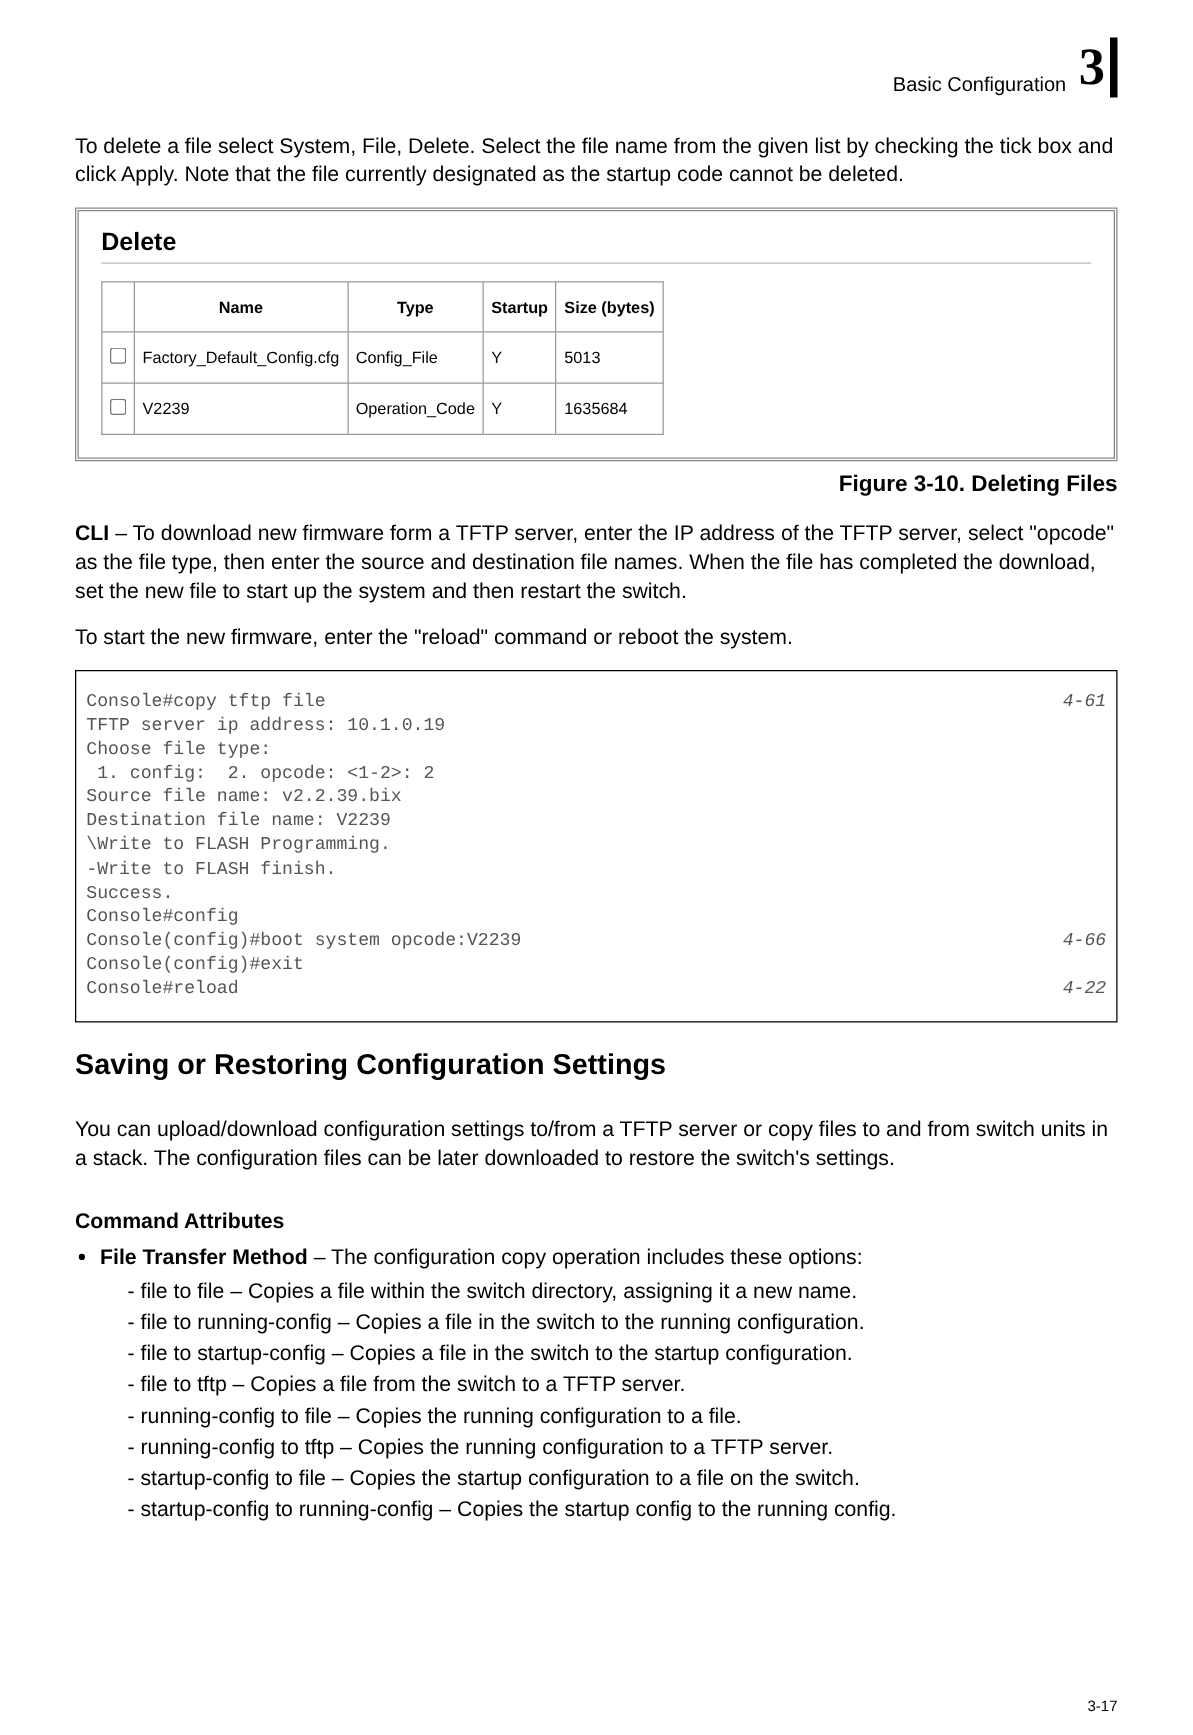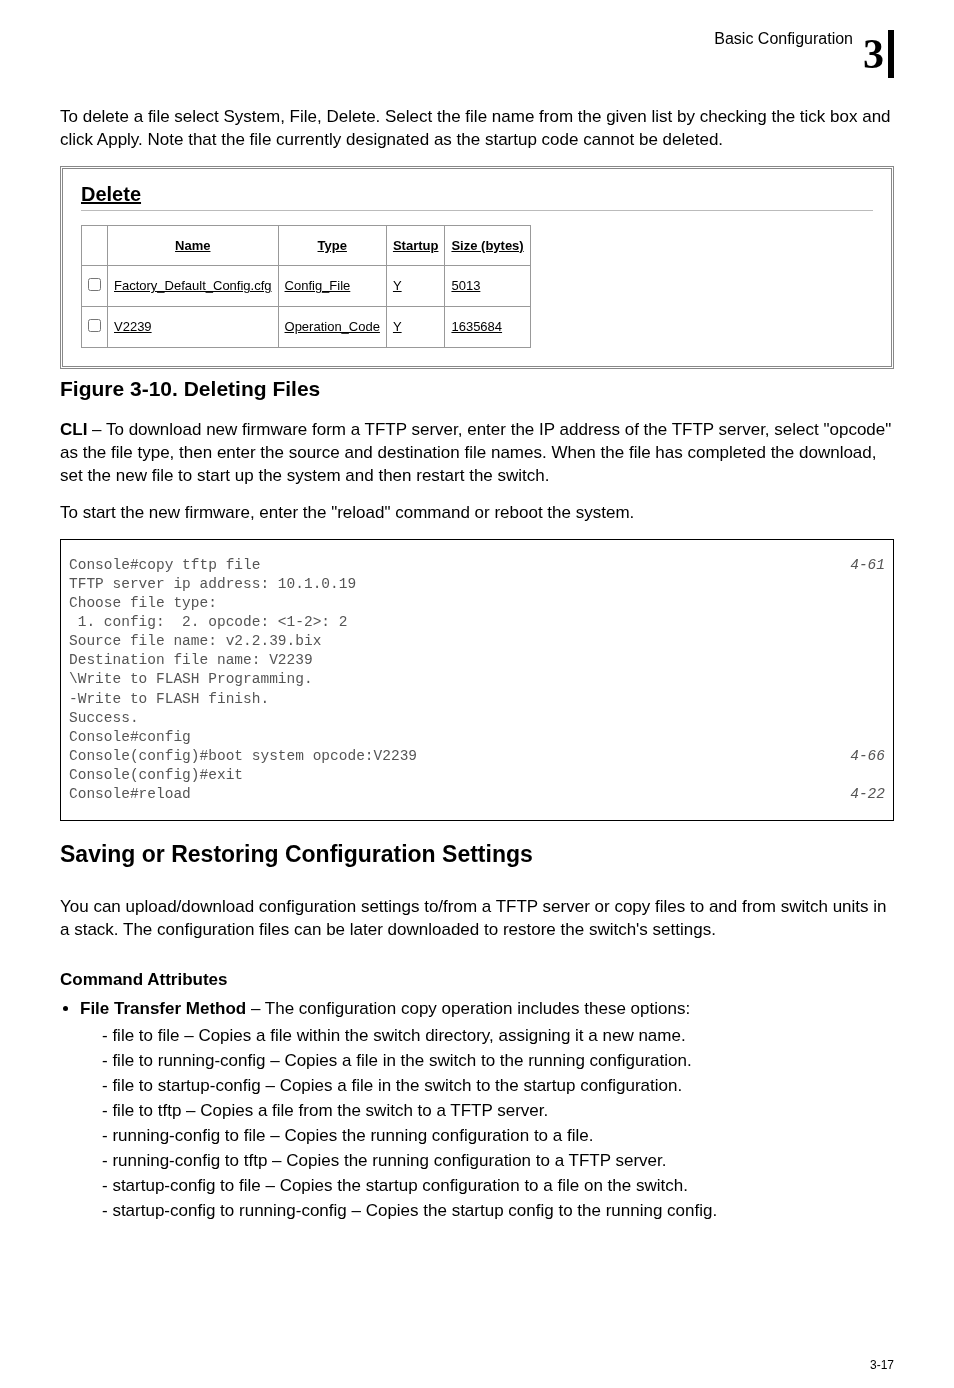--- a/index.html
+++ b/index.html
@@ -8,21 +8,21 @@
       width: 954px;
       height: 1388px;
       font-family: Arial, Helvetica, sans-serif;
       color: #000;
       position: relative;
       padding: 30px 60px 0 60px;
     }
     .header-row {
       display: flex;
       justify-content: flex-end;
-      align-items: flex-start;
+      align-items: flex-end;
       gap: 10px;
       margin-bottom: 28px;
     }
     .chapter-badge {
       display: flex;
       align-items: center;
     }
     .chapter-num {
       font-family: Georgia, 'Times New Roman', serif;
       font-weight: 900;
@@ -38,21 +38,20 @@
     .para {
       font-size: 17px;
       line-height: 1.35;
       margin-bottom: 14px;
     }
     .delete-box {
       border: 3px double #888;
       padding: 14px 18px 18px 18px;
       margin-bottom: 0;
       background: #fff;
-      text-decoration: underline;
     }
     .delete-title {
       font-family: Verdana, Arial, sans-serif;
       font-weight: 700;
       font-size: 20px;
       margin-bottom: 4px;
     }
     .delete-hr {
       border: none;
       border-top: 1px solid #bbb;
@@ -74,23 +73,23 @@
       text-align: center;
     }
     .delete-table td.cb-cell {
       text-align: center;
       width: 26px;
     }
     .delete-table input[type=checkbox] {
       width: 13px; height: 13px;
     }
     .fig-caption {
-      text-align: left;
-      font-weight: 700;
-      font-size: 21px;
+      text-align: right;
+      font-weight: 700;
+      font-size: 18px;
       margin: 8px 0 18px 0;
     }
     .code-box {
       border: 1px solid #000;
       font-family: "Courier New", monospace;
       font-size: 14.5px;
       line-height: 1.32;
       padding: 16px 8px;
       margin-bottom: 20px;
       white-space: pre;

